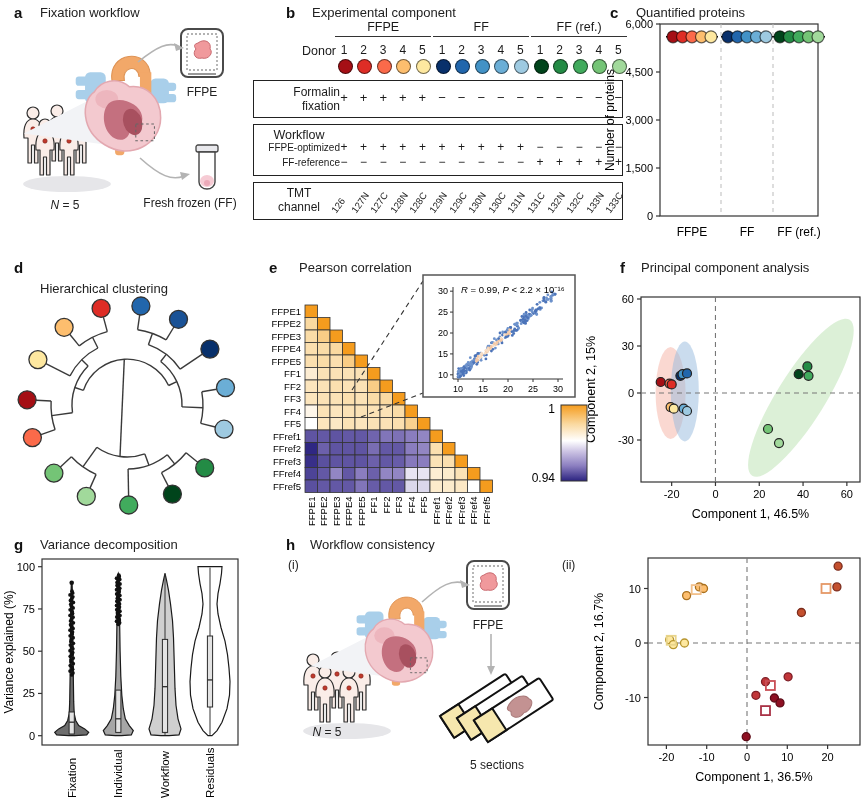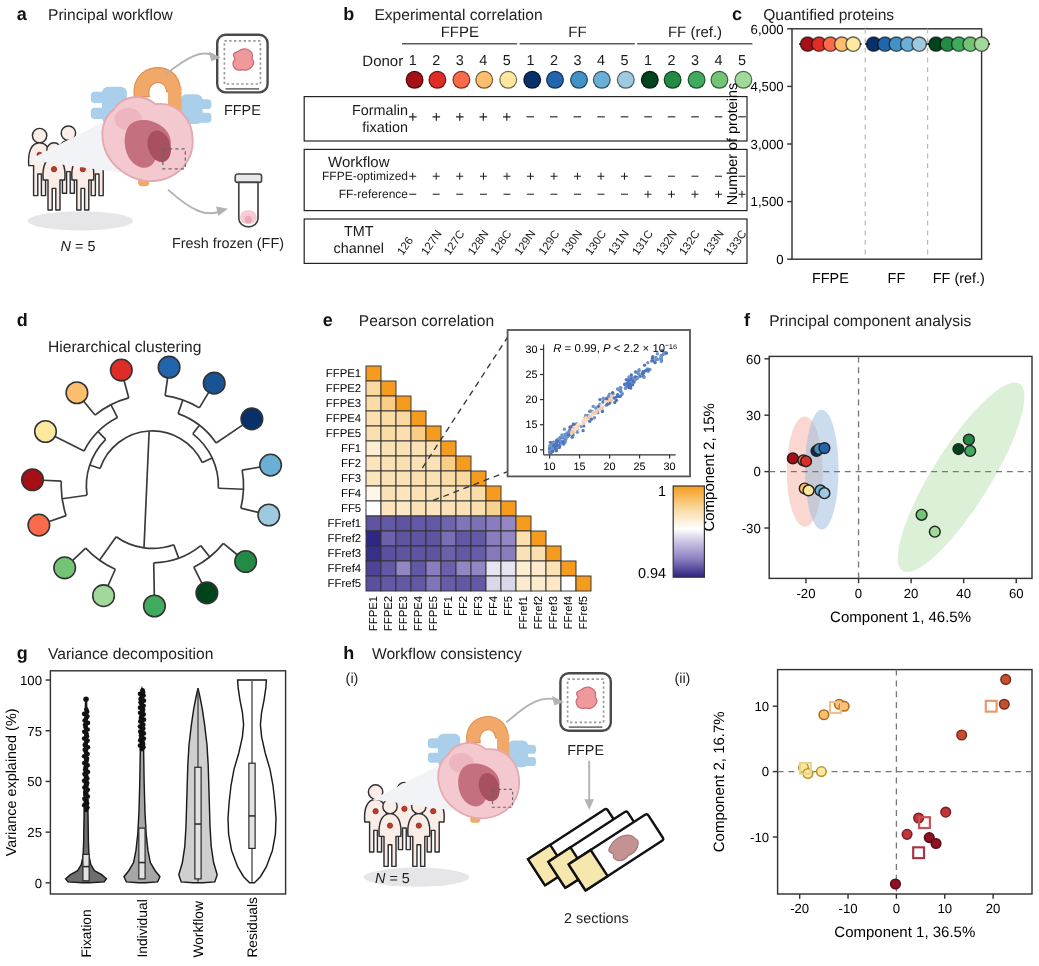--- a/index.html
+++ b/index.html
@@ -12,21 +12,21 @@
   svg{position:absolute;overflow:visible;}
   .abs{position:absolute;}
 </style>
 </head>
 <body>
 
 <div id="fig">
 
   <div class="panel" id="panel-a" style="left:0;top:0;width:250px;height:245px;">
     <span class="pletter" style="left:14px;top:4px;">a</span>
-    <span class="ptitle" style="left:40px;top:5px;">Principal workflow</span>
+    <span class="ptitle" style="left:40px;top:5px;">Fixation workflow</span>
 
     <svg class="abs" style="left:12px;top:95px;" width="110" height="100" viewBox="0 0 110 100">
       <defs>
         <g id="person">
           <circle cx="15" cy="8" r="6" fill="#FAEDE8" stroke="#2f2f2f" stroke-width="1.2"></circle>
           <path d="M15,14 C8,14 5,22 6,33 L10,33 L10,58 L13.5,58 L13.5,40 L16.5,40 L16.5,58 L20,58 L20,33 L24,33 C25,22 22,14 15,14 Z" fill="#FAEDE8" stroke="#2f2f2f" stroke-width="1.2" stroke-linejoin="round"></path>
           <circle cx="15" cy="24" r="2.2" fill="#C0392B" stroke="#7B241C" stroke-width="0.6"></circle>
         </g>
       </defs>
       <ellipse cx="55" cy="89" rx="44" ry="8" fill="#E6E6E9"></ellipse>
@@ -75,21 +75,21 @@
     <svg class="abs" style="left:0;top:0;" width="250" height="245" viewBox="0 0 250 245">
       <path d="M138,62 C158,46 168,42 178,46" fill="none" stroke="#b3b3b3" stroke-width="1.6"></path>
       <polygon points="184,48 174,43 176,51" fill="#b3b3b3"></polygon>
       <path d="M140,158 C160,176 172,181 184,176" fill="none" stroke="#b3b3b3" stroke-width="1.6"></path>
       <polygon points="190,174 180,172 182,180" fill="#b3b3b3"></polygon>
     </svg>
   </div>
 
   <div class="panel" id="panel-b" style="left:250px;top:0;width:380px;height:245px;">
     <span class="pletter" style="left:36px;top:4px;">b</span>
-    <span class="ptitle" style="left:62px;top:5px;">Experimental correlation</span>
+    <span class="ptitle" style="left:62px;top:5px;">Experimental component</span>
     <div id="b-cols" class="abs" style="left:0;top:0;width:380px;height:245px;">
         <span style="position:absolute;left:93.19999999999999px;top:20px;width:80px;text-align:center;font-size:12.5px;">FFPE</span>
         <div style="position:absolute;left:85px;top:36px;width:96.4px;border-top:1.4px solid #333;"></div>
         <span style="position:absolute;left:85px;top:43px;width:18px;text-align:center;font-size:12px;">1</span>
         <div style="position:absolute;left:87.5px;top:59px;width:13px;height:13px;border-radius:50%;background:#A50F15;border:1.2px solid rgba(0,0,0,0.55);"></div>
         <span style="position:absolute;left:104.6px;top:43px;width:18px;text-align:center;font-size:12px;">2</span>
         <div style="position:absolute;left:107.1px;top:59px;width:13px;height:13px;border-radius:50%;background:#DE2D26;border:1.2px solid rgba(0,0,0,0.55);"></div>
         <span style="position:absolute;left:124.19999999999999px;top:43px;width:18px;text-align:center;font-size:12px;">3</span>
         <div style="position:absolute;left:126.69999999999999px;top:59px;width:13px;height:13px;border-radius:50%;background:#FB6A4A;border:1.2px solid rgba(0,0,0,0.55);"></div>
         <span style="position:absolute;left:143.8px;top:43px;width:18px;text-align:center;font-size:12px;">4</span>
@@ -1010,21 +1010,21 @@
             <rect x="0" y="0" width="78" height="26" rx="2" fill="#fff" stroke="#111" stroke-width="2"></rect>
            <rect x="0" y="0" width="22" height="26" fill="#F6E7AE" stroke="#111" stroke-width="2"></rect>
           </g>
         <g transform="translate(26,22)">
             <rect x="0" y="0" width="78" height="26" rx="2" fill="#fff" stroke="#111" stroke-width="2"></rect>
            <rect x="0" y="0" width="22" height="26" fill="#F6E7AE" stroke="#111" stroke-width="2"></rect>
            <path d="M38,6 C46,2 58,5 58,12 C62,16 54,23 46,21 C38,24 32,18 36,13 C33,9 34,8 38,6 Z" fill="#B97F7F" stroke="#9A6262" stroke-width="1" opacity="0.85"></path>
           </g>
       </g>
     </svg>
-    <span class="lab" style="left:172px;top:228px;width:110px;text-align:center;">2 sections</span>
+    <span class="lab" style="left:172px;top:228px;width:110px;text-align:center;">5 sections</span>
 
     <svg class="abs" style="left:0;top:0;" width="280" height="275" viewBox="0 0 280 275">
       <path d="M152,72 C172,54 182,50 194,53" fill="none" stroke="#b3b3b3" stroke-width="1.6"></path>
       <polygon points="200,55 190,50 192,58" fill="#b3b3b3"></polygon>
       <path d="M221,104 L221,138" fill="none" stroke="#b3b3b3" stroke-width="1.6"></path>
       <polygon points="221,145 217,136 225,136" fill="#b3b3b3"></polygon>
     </svg>
 
     <span class="lab" style="left:292px;top:28px;">(ii)</span>
     <svg id="h2-chart" style="left:275px;top:0;" width="321" height="275" viewBox="0 0 321 275">

